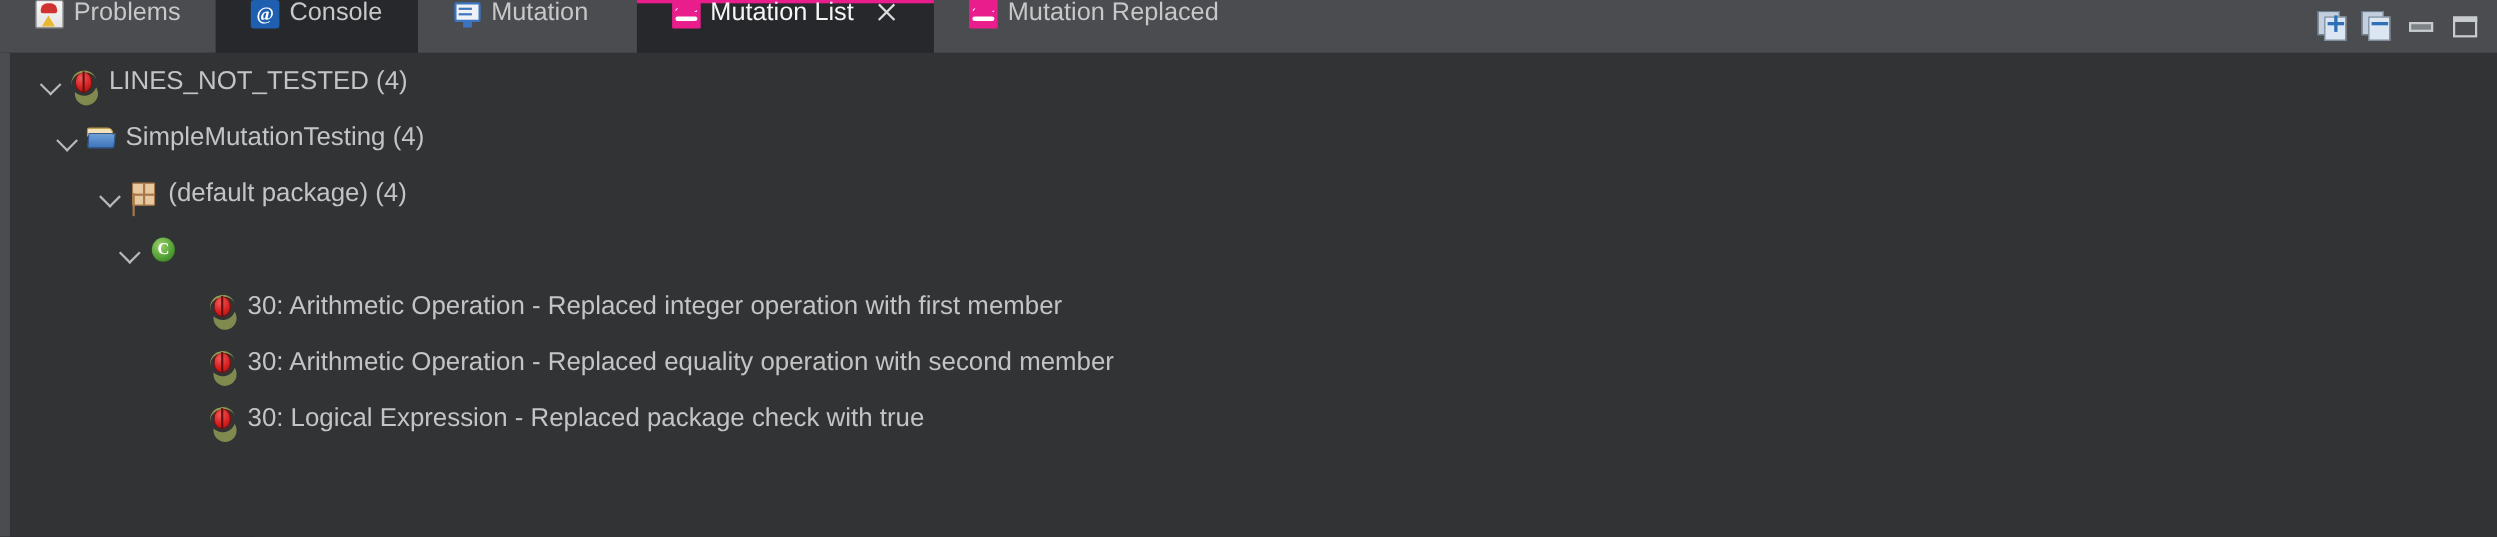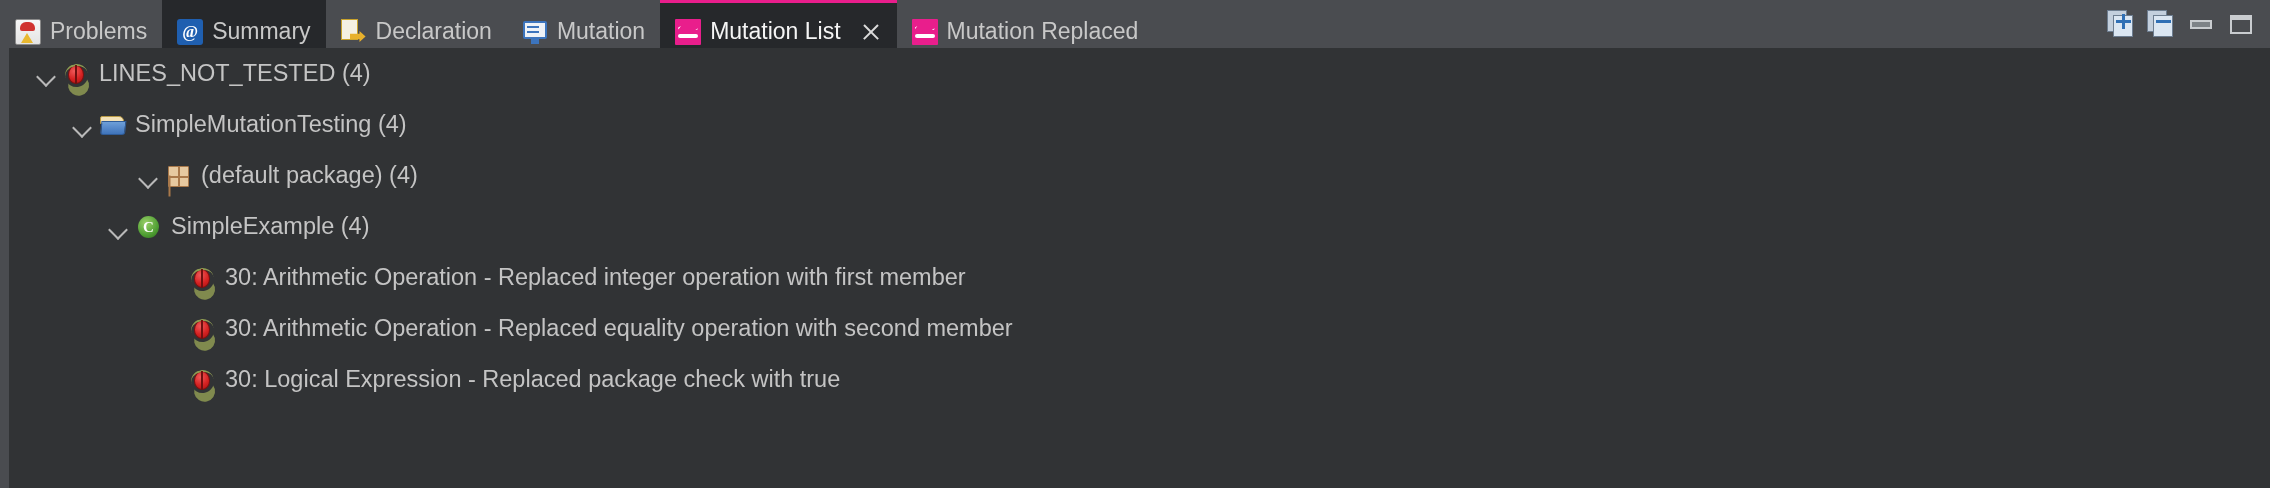--- a/index.html
+++ b/index.html
@@ -34,39 +34,40 @@
     align-items: stretch;
     position: relative;
   }
   .tabs {
     display: flex;
     align-items: stretch;
     flex: 0 0 auto;
   }
   .tab {
     display: flex;
-    align-items: center;
+    align-items: flex-start;
     gap: 9px;
-    padding: 0 15px;
+    padding: 0 32px;
     height: 64px;
     box-sizing: border-box;
     color: #c8c8c8;
     font-size: 23px;
     white-space: nowrap;
     cursor: default;
     position: relative;
   }
   .tab .tab-label {
     line-height: 1;
     position: relative;
     top: -1px;
   }
   .tab.active {
     background: #26282b;
     color: #f2f2f2;
+    margin-left: 12px;
   }
   .tab.active .tab-label {
     color: #f5f5f5;
   }
   .tab.active::before {
     content: "";
     position: absolute;
     left: 0; right: 0; top: 0;
     height: 3px;
     background: #e91e8c;
@@ -425,47 +426,43 @@
     font-size: 15px;
     font-weight: bold;
     line-height: 22px;
     text-align: center;
     font-style: normal;
     font-family: "Liberation Serif", serif;
   }
 
   
   .ind-0 { padding-left: 20px; }
-  .ind-1 { padding-left: 56px; }
-  .ind-2 { padding-left: 74px; margin-left: 48px; }
+  .ind-1 { padding-left: 35px; }
+  .ind-2 { padding-left: 74px; }
   .ind-3 { padding-left: 92px; }
   .ind-4 { padding-left: 146px; }
 </style>
 </head>
 <body>
 
 <div class="view">
 
   <div class="tabbar">
     <div class="tabs">
 
       <div class="tab">
         <span class="ticon ic-problems"></span>
         <span class="tab-label">Problems</span>
       </div>
 
       <div class="tab" style="background:#26282b;">
         <span class="ticon ic-javadoc">@</span>
-        <span class="tab-label">Summary</span>
-      </div>
-
-      <div class="tab">
-        <span class="ticon ic-declaration"></span>
-        <span class="tab-label">Declaration</span>
-      </div>
+        <span class="tab-label">Console</span>
+      </div>
+
 
       <div class="tab">
         <span class="ticon ic-console">
             <i></i>
           </span>
         <span class="tab-label">Mutation</span>
       </div>
 
       <div class="tab active">
         <span class="ticon ic-mutation">
@@ -527,21 +524,20 @@
             <i></i>
           </span>
         <span class="label">(default package) (4)</span>
       </div>
 
       <div class="row ind-3">
         <span class="twisty"></span>
         <span class="ricon ic-class">
             <i>C</i>
           </span>
-        <span class="label">SimpleExample (4)</span>
       </div>
 
       <div class="row ind-4">
         <span class="twisty blank"></span>
         <span class="ricon ic-bug">
             <i></i>
           </span>
         <span class="label">30: Arithmetic Operation - Replaced integer operation with first member</span>
       </div>
 

